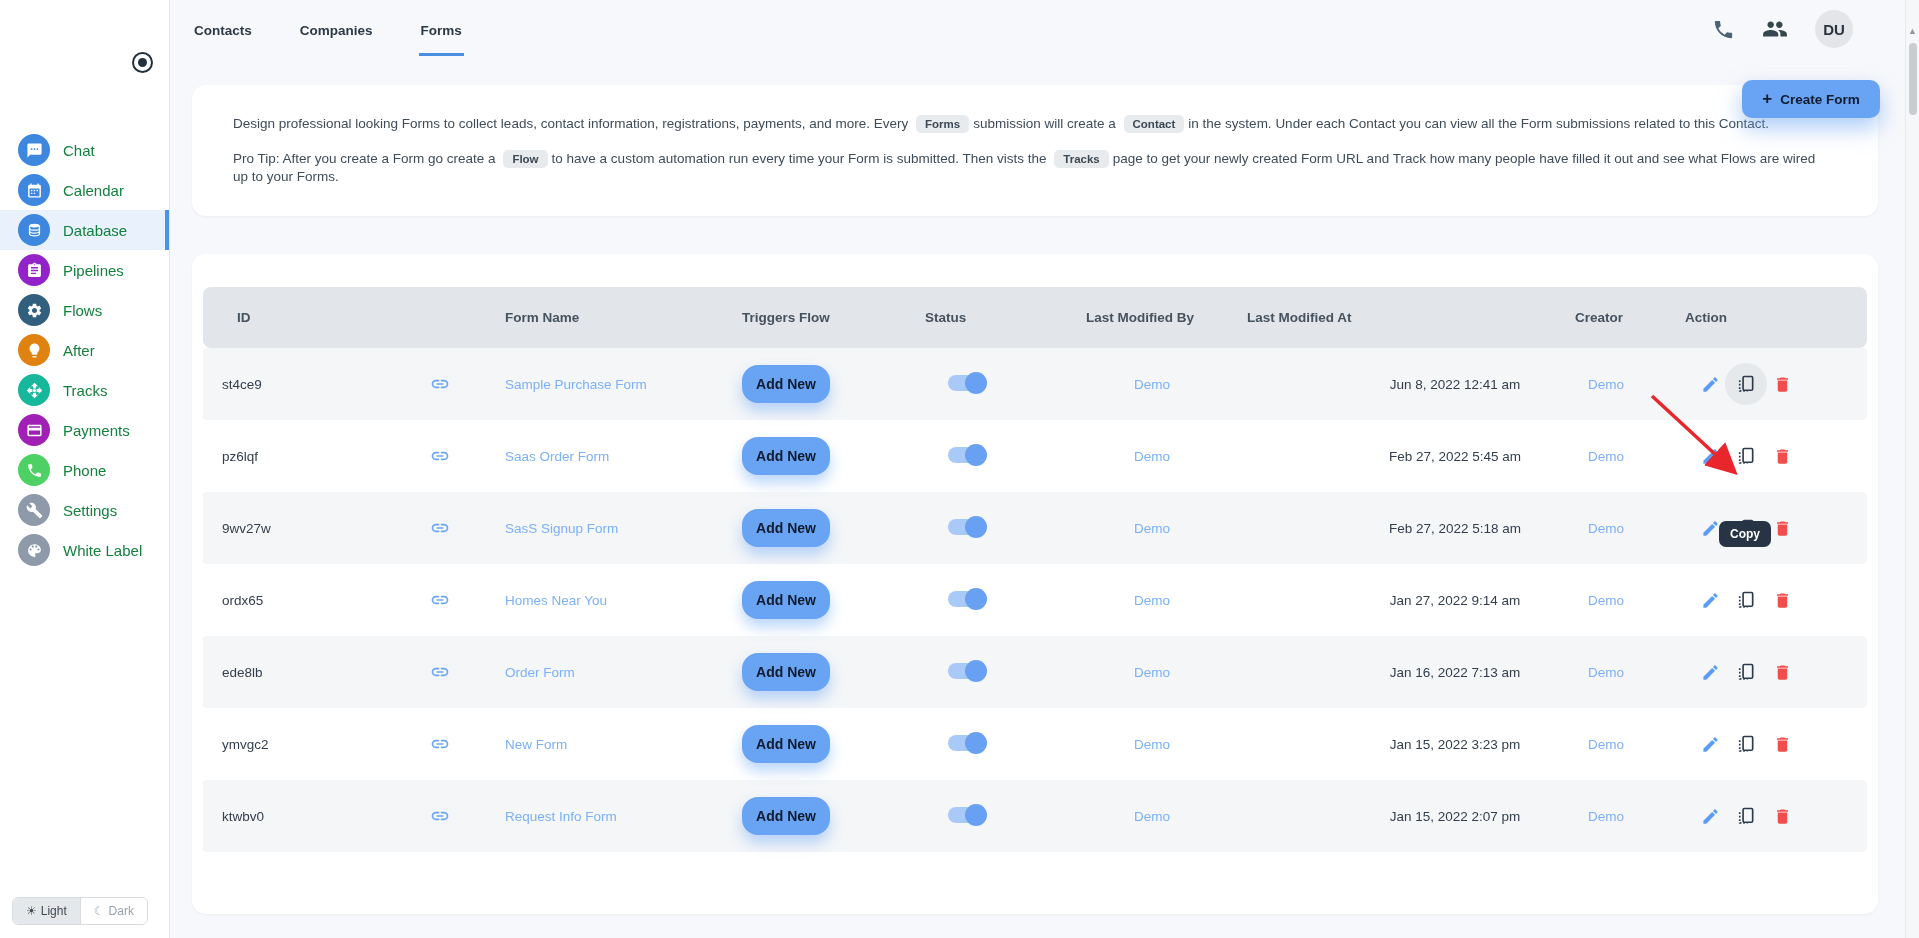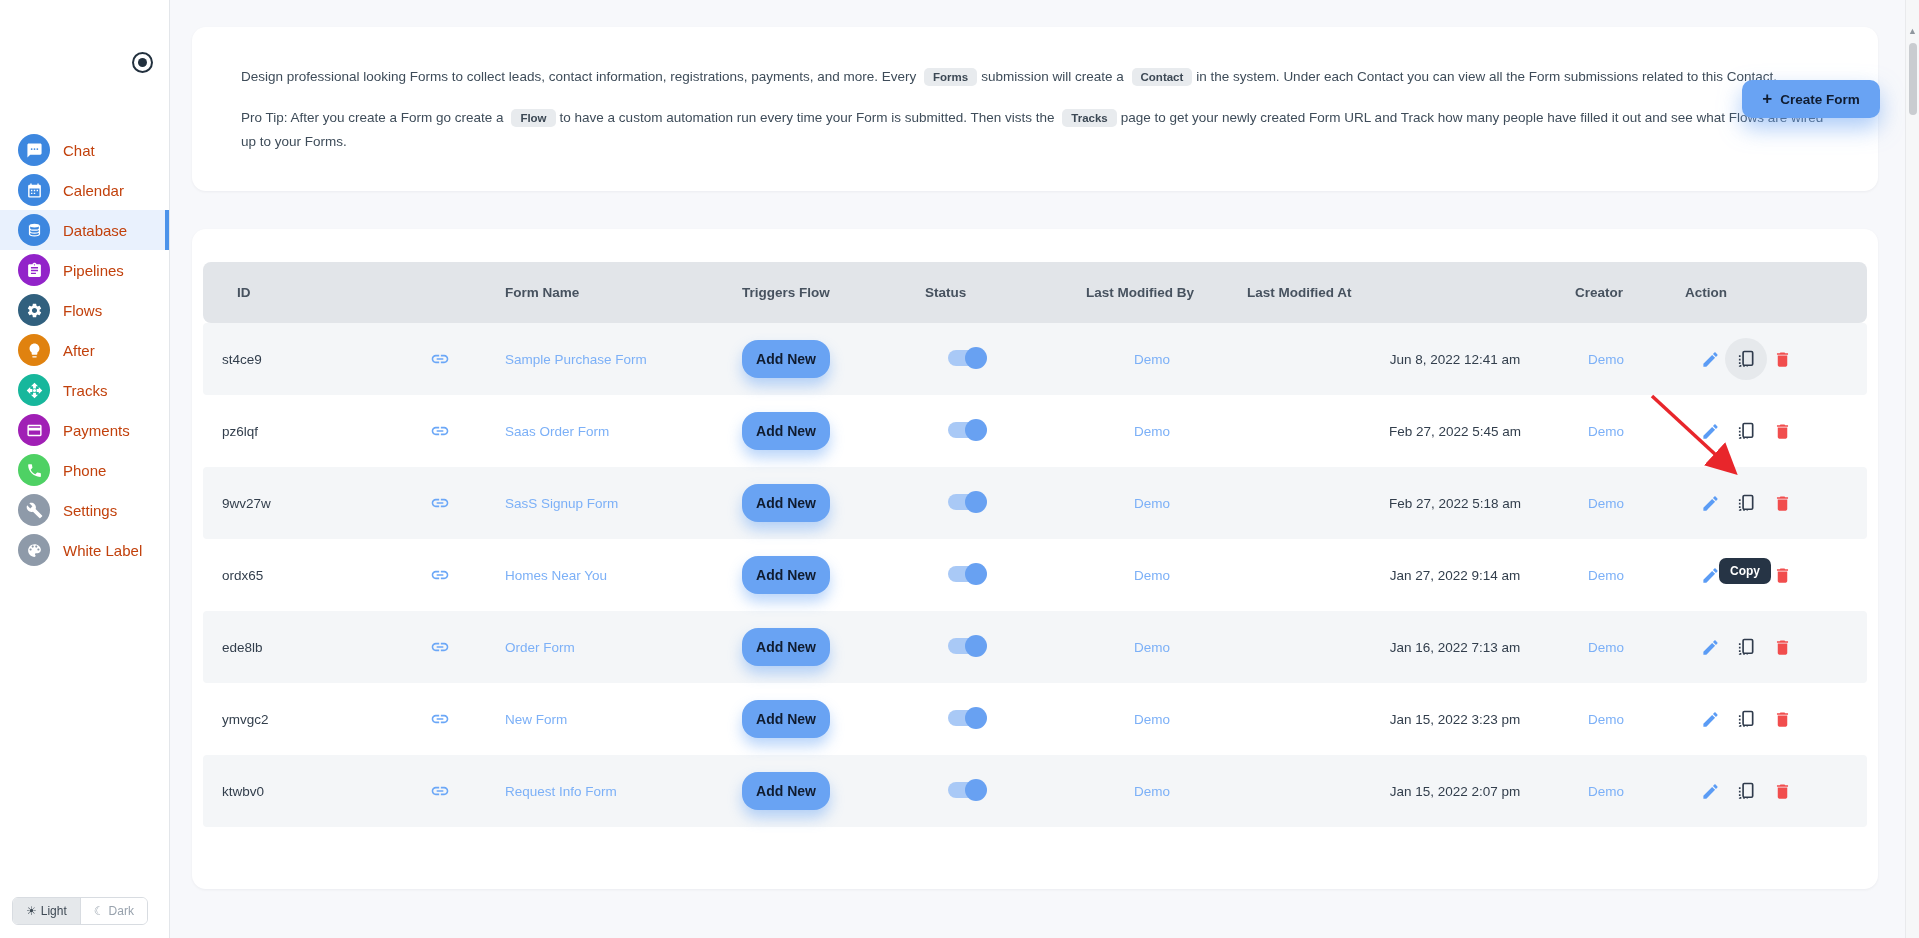--- a/index.html
+++ b/index.html
@@ -14,21 +14,21 @@
   
   .sidebar { width:170px; flex:none; background:#fff; border-right:1px solid #e3e6ea; position:relative; z-index:3; }
   .collapse-btn { position:absolute; top:52px; right:16px; background:none; border:none; padding:0; cursor:pointer; }
   .record-dot { display:block; width:21px; height:21px; border:2.5px solid #22303e; border-radius:50%; position:relative; }
   .record-dot::after { content:""; position:absolute; inset:4px; background:#22303e; border-radius:50%; }
   .nav { position:absolute; top:130px; left:0; right:0; }
   .nav-item { display:flex; align-items:center; gap:13px; height:40px; padding-left:18px; cursor:pointer; }
   .nav-item.active { background:#e9f1fd; border-right:4px solid #4b93ea; }
   .nav-icon { width:32px; height:32px; border-radius:50%; display:flex; align-items:center; justify-content:center; flex:none; }
   .nav-icon svg { width:17px; height:17px; }
-  .nav-label { font-size:15px; color:#c2410c; }
+  .nav-label { font-size:15px; color:#15803d; }
   .theme-toggle { position:absolute; left:12px; bottom:13px; display:flex; border:1px solid #d8dce1; border-radius:6px; overflow:hidden; background:#fff; }
   .theme-btn { display:flex; align-items:center; gap:4px; font-size:12px; padding:6px 13px; border:none; background:#fff; color:#98a2ad; cursor:pointer; font-family:inherit; }
   .theme-btn.active { background:#e5e8eb; color:#3e4954; }
   .theme-btn + .theme-btn { border-left:1px solid #d8dce1; }
   .theme-ico { font-size:12px; }
 
   
   .main { flex:1; position:relative; overflow:hidden; }
   .topbar { display:flex; align-items:center; height:58px; padding:0 40px 0 22px; }
   .tabs { display:flex; gap:44px; }
@@ -40,21 +40,21 @@
 
   .page-head { display:flex; align-items:center; gap:16px; margin:12px 0 0 26px; height:44px; }
   .page-icon { width:36px; height:36px; border-radius:50%; background:#2e7fd9; display:flex; align-items:center; justify-content:center; flex:none; }
   .page-title { font-size:24px; font-weight:bold; color:#2a7cdf; letter-spacing:.4px; margin:0; }
   .create-btn { position:absolute; top:80px; left:1572px; width:138px; height:38px; background:#69a3f3; border:none; border-radius:10px;
     font-family:inherit; font-weight:bold; font-size:13.5px; color:#101c30; cursor:pointer;
     box-shadow:0 10px 22px rgba(105,163,243,.55); display:flex; align-items:center; justify-content:center; gap:8px; }
   .create-plus { font-size:17px; font-weight:bold; }
 
   .info-card { margin:27px 0 0 22px; width:1686px; background:#fff; border-radius:14px; padding:30px 44px 30px 41px; box-shadow:0 1px 3px rgba(16,24,40,.05); }
-  .info-p { font-size:13.5px; color:#3e4c59; line-height:23px; margin:8px; }
+  .info-p { font-size:13.5px; color:#3e4c59; line-height:18px; margin:0; }
   .info-p + .info-p { margin-top:17px; }
   .chip { background:#e8ebee; color:#3c4854; font-weight:bold; font-size:11.5px; padding:3px 9px; border-radius:5px; margin:0 4px; white-space:nowrap; }
 
   .table-card { margin:38px 0 0 22px; width:1686px; height:660px; background:#fff; border-radius:14px; padding-top:20px; box-shadow:0 1px 3px rgba(16,24,40,.05); }
   .search-box { margin-left:18px; width:256px; height:38px; border:1px solid #d7dbe1; border-radius:10px; display:flex; align-items:center; gap:10px; padding:0 13px; background:#fff; }
   .search-input { border:none; outline:none; font-size:14px; color:#333; width:100%; font-family:inherit; background:transparent; }
   .search-input::placeholder { color:#99a1ab; }
 
   .grid9 { display:grid; grid-template-columns:227px 75px 237px 183px 161px 161px 328px 110px 1fr; align-items:center; }
   .thead { margin:13px 11px 0; width:1664px; height:61px; background:#e2e5e9; border-radius:8px; font-size:13.5px; font-weight:bold; color:#47525f; }
@@ -72,21 +72,21 @@
   .add-btn { width:88px; height:38px; background:#69a3f3; border:none; border-radius:16px; font-family:inherit; font-weight:bold; font-size:14px; color:#101c30;
     cursor:pointer; box-shadow:0 8px 14px rgba(105,163,243,.45); }
   .cell-status { padding-left:23px; }
   .switch { width:36px; height:16px; background:#a9c9f6; border-radius:8px; position:relative; display:inline-block; cursor:pointer; }
   .switch::after { content:""; position:absolute; right:-3px; top:-3px; width:22px; height:22px; border-radius:50%; background:#68a1f2; }
   .cell-action { display:flex; align-items:center; gap:16px; padding-left:15px; }
   .action-btn { width:20px; height:20px; background:none; border:none; padding:0; cursor:pointer; position:relative; display:flex; align-items:center; justify-content:center; }
   .action-btn svg { position:relative; z-index:1; }
   .copy-hl::before { content:""; position:absolute; width:42px; height:42px; background:#e6e9ec; border-radius:50%; left:50%; top:50%; transform:translate(-50%,-50%); z-index:0; }
 
-  .tooltip { position:absolute; top:558px; left:1549px; background:#263445; color:#fff; font-size:12px; font-weight:bold; padding:6px 11px; border-radius:7px; z-index:6; }
+  .tooltip { position:absolute; top:521px; left:1549px; background:#263445; color:#fff; font-size:12px; font-weight:bold; padding:6px 11px; border-radius:7px; z-index:6; }
   .arrow-overlay { position:absolute; inset:0; pointer-events:none; z-index:7; }
 
   
   .scrollbar { position:absolute; right:0; top:0; width:14px; height:938px; background:#f6f7f8; border-left:1px solid #e9eaec; z-index:9;
     display:flex; flex-direction:column; align-items:center; }
   .sb-arrow { color:#8f979e; font-size:9px; margin-top:26px; cursor:pointer; }
   .sb-thumb { width:8px; height:72px; background:#c9ccd0; border-radius:5px; margin-top:7px; cursor:pointer; }
 </style>
 </head>
 <body>
@@ -202,20 +202,40 @@
       </button>
       <button class="theme-btn">
         <span class="theme-ico">☾</span>
         <span>Dark</span>
       </button>
     </div>
   </aside>
 
   <main class="main">
 
+    <div class="topbar">
+      <div class="tabs" id="tabs">
+          <div class="tab">Contacts</div>
+          <div class="tab">Companies</div>
+          <div class="tab active">Forms</div>
+        </div>
+      <div class="top-icons">
+        <button class="icon-btn">
+          <svg width="23" height="23" viewBox="0 0 24 24">
+              <path fill="#4a6374" d="M6.62 10.79c1.44 2.83 3.76 5.14 6.59 6.59l2.2-2.2c.27-.27.67-.36 1.02-.24 1.12.37 2.33.57 3.57.57.55 0 1 .45 1 1V20c0 .55-.45 1-1 1-9.39 0-17-7.61-17-17 0-.55.45-1 1-1h3.5c.55 0 1 .45 1 1 0 1.25.2 2.45.57 3.57.11.35.03.74-.25 1.02l-2.2 2.2z"></path>
+            </svg>
+        </button>
+        <button class="icon-btn">
+          <svg width="26" height="26" viewBox="0 0 24 24">
+              <path fill="#37474f" d="M16 11c1.66 0 2.99-1.34 2.99-3S17.66 5 16 5c-1.66 0-3 1.34-3 3s1.34 3 3 3zm-8 0c1.66 0 2.99-1.34 2.99-3S9.66 5 8 5C6.34 5 5 6.34 5 8s1.34 3 3 3zm0 2c-2.33 0-7 1.17-7 3.5V19h14v-2.5c0-2.33-4.67-3.5-7-3.5zm8 0c-.29 0-.62.02-.97.05 1.16.84 1.97 1.97 1.97 3.45V19h6v-2.5c0-2.33-4.67-3.5-7-3.5z"></path>
+            </svg>
+        </button>
+        <div class="avatar">DU</div>
+      </div>
+    </div>
 
 
     <button class="create-btn">
       <span class="create-plus">+</span>
       <span>Create Form</span>
     </button>
 
     <section class="info-card">
       <p class="info-p" id="p1"><span>Design professional looking Forms to collect leads, contact information, registrations, payments, and more. Every </span><span class="chip">Forms</span><span>submission will create a </span><span class="chip">Contact</span><span>in the system. Under each Contact you can view all the Form submissions related to this Contact. </span></p>
       <p class="info-p" id="p2"><span>Pro Tip: After you create a Form go create a </span><span class="chip">Flow</span><span>to have a custom automation run every time your Form is submitted. Then vists the </span><span class="chip">Tracks</span><span>page to get your newly created Form URL and Track how many people have filled it out and see what Flows are wired up to your Forms. </span></p>

